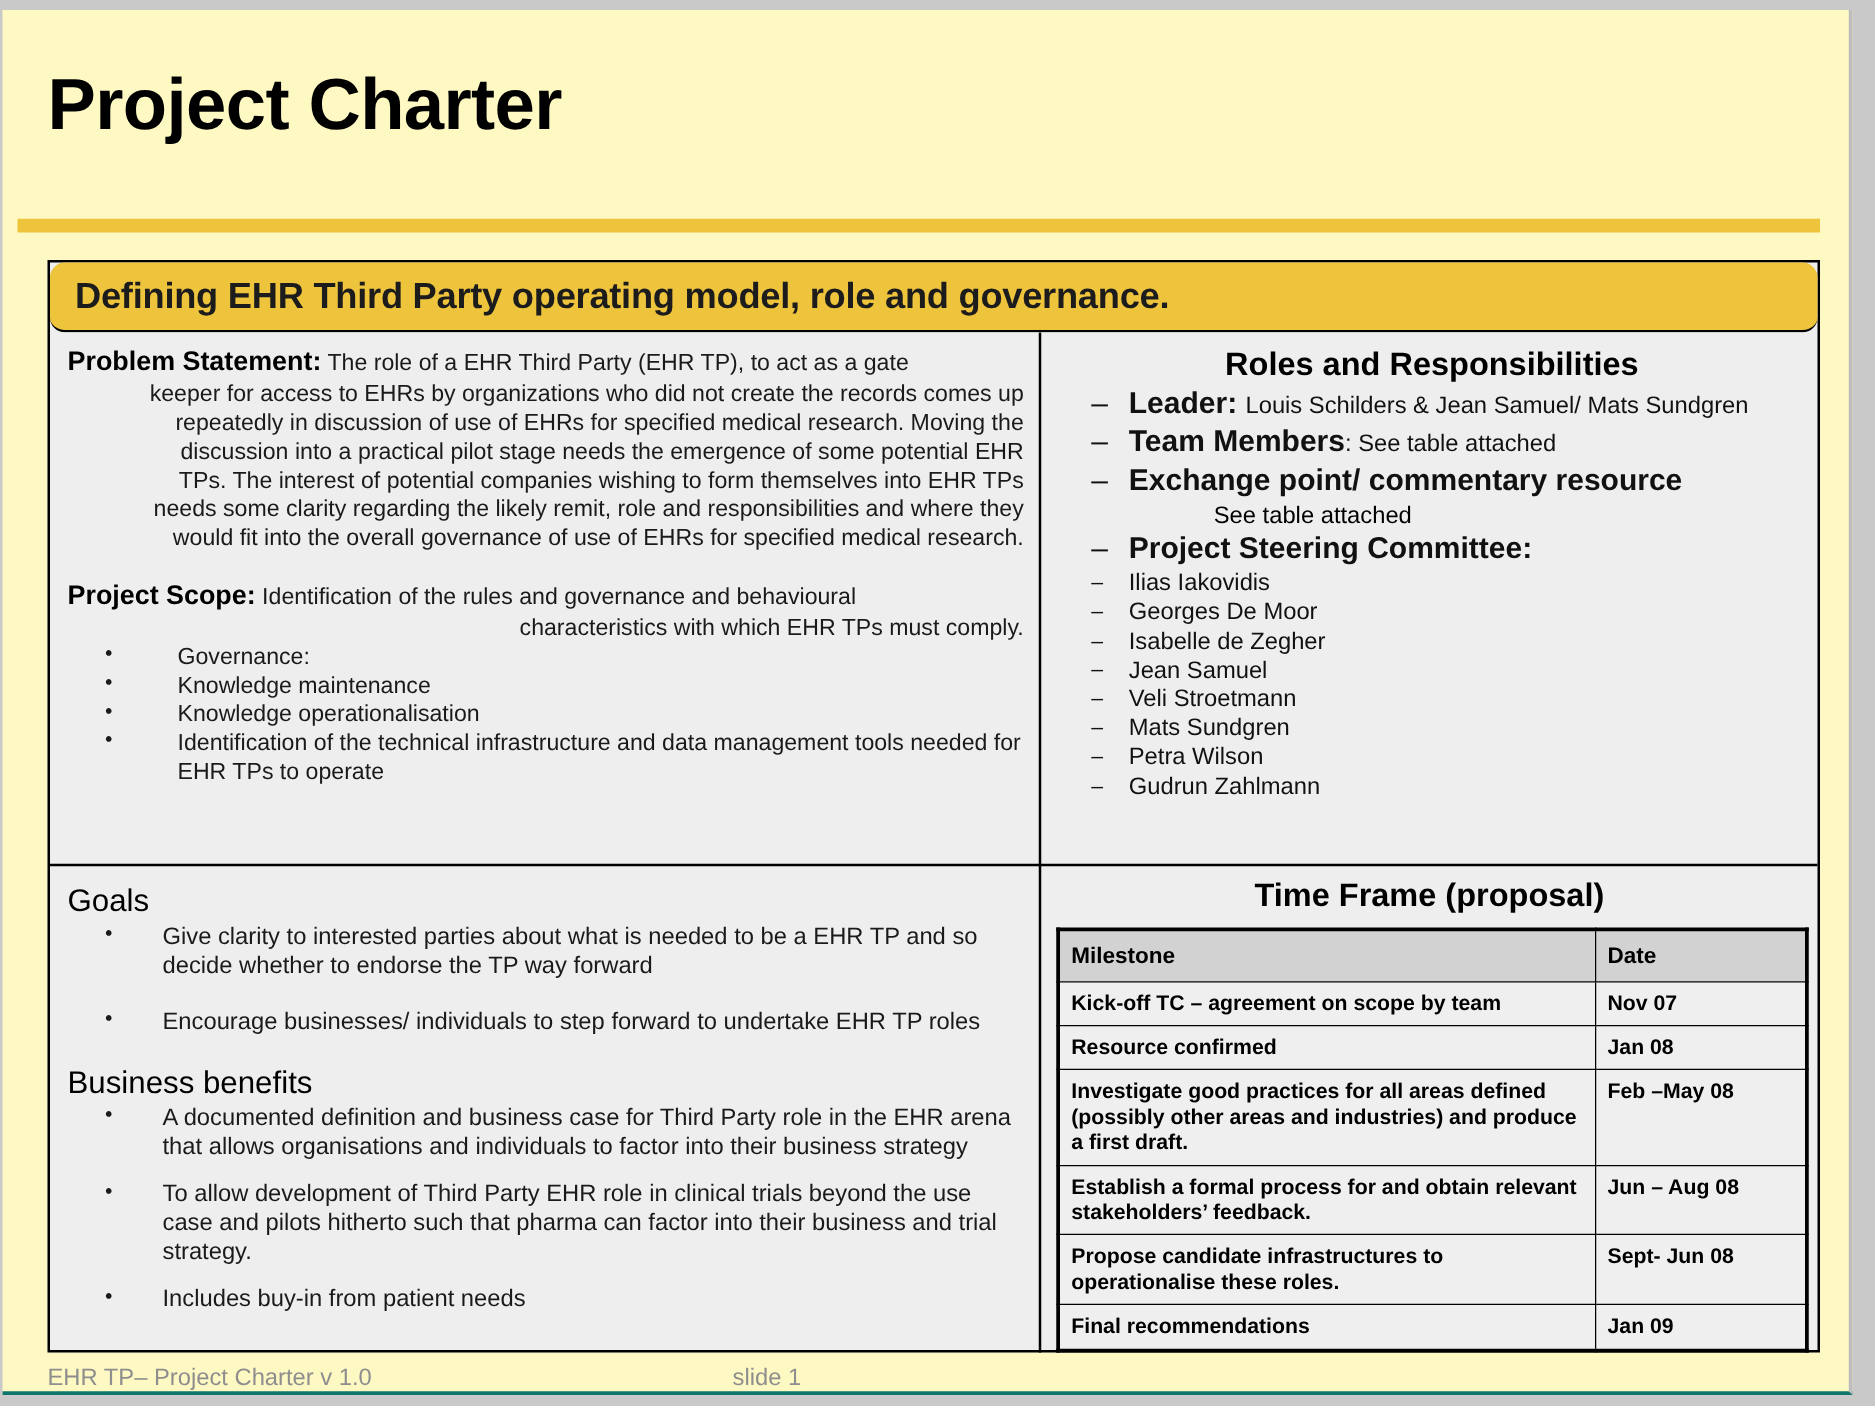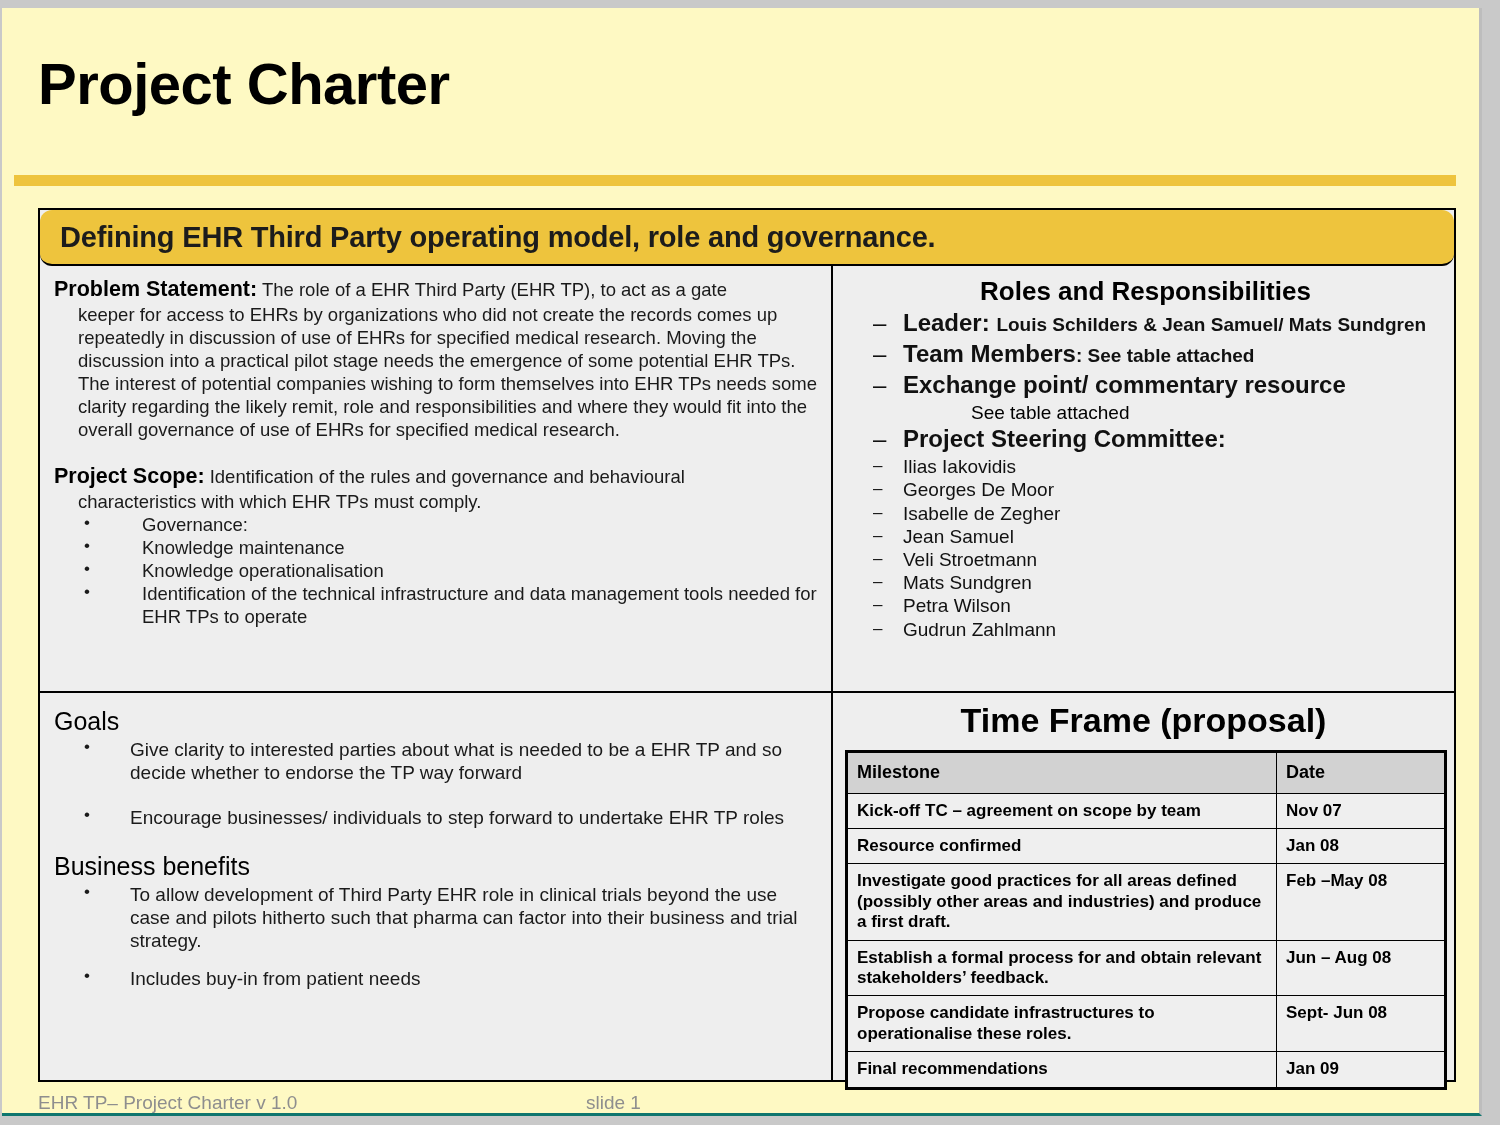--- a/index.html
+++ b/index.html
@@ -77,21 +77,21 @@
   .q{position:absolute;box-sizing:border-box;}
   .q-tl{left:0px;   top:58px;  width:791px; height:423px; padding:8px 12px 0 14px;}
   .q-tr{left:793px; top:58px;  width:621px; height:423px; padding:8px 10px 0 14px;}
   .q-bl{left:0px;   top:483px; width:791px; height:389px; padding:14px 14px 0 14px;}
   .q-br{left:793px; top:483px; width:621px; height:389px; padding:8px 12px 0 12px;}
 
   
   .lead{font-size:21.5px;font-weight:bold;color:#000;}
   .body-txt{font-size:18.5px;color:#1a1a1a;line-height:1.245;}
   .para{margin:0;}
-  .para .hang{display:block;margin-left:24px;}
+  .para .hang{display:block;margin-left:56px;text-align:right;}
   .gap{height:22px;}
 
   ul.bul{list-style:none;margin:0;padding:0;}
   ul.bul li{
     position:relative;
     font-size:18.5px;color:#1a1a1a;
     line-height:1.245;
     padding-left:88px;
     margin:0 0 0 0;
   }
@@ -108,21 +108,21 @@
     padding-left:56px;
     line-height:1.17;
     color:#111;
   }
   ul.dash li::before{
     content:"\2013";
     position:absolute;left:26px;top:0;
     font-weight:normal;
   }
   li.big{font-size:24px;font-weight:bold;margin-bottom:3px;}
-  li.big .reg{font-size:19px;font-weight:bold;}
+  li.big .reg{font-size:19px;font-weight:normal;}
   li.small{font-size:19px;font-weight:normal;margin-bottom:1px;}
   li.small::before{font-size:17px;}
   .subline{font-size:19px;padding-left:124px;line-height:1.2;}
   .note{font-size:19px;padding-left:56px;line-height:1.19;}
 
   
   .sec-h{font-size:25px;font-weight:normal;margin:0 0 2px 0;color:#000;}
   ul.goals{list-style:none;margin:0;padding:0;}
   ul.goals li{
     position:relative;
@@ -132,21 +132,21 @@
     margin-bottom:22px;
   }
   ul.goals li::before{
     content:"\2022";
     position:absolute;left:30px;top:-1px;font-size:17px;
   }
   ul.goals.tight li{margin-bottom:15px;}
 
   
   .tf-title{
-    font-size:34px;font-weight:bold;text-align:center;
+    font-size:26px;font-weight:bold;text-align:center;
     margin:0 0 10px 0;color:#000;
   }
   table.tf{
     border-collapse:collapse;
     width:599px;
     border:3px solid #000;
     table-layout:fixed;
   }
   table.tf th, table.tf td{
     border:1.5px solid #000;
@@ -245,20 +245,21 @@
 
     <div class="q q-bl">
       <div class="sec-h">Goals</div>
       <ul class="goals">
         <li>Give clarity to interested parties about what is needed to be a EHR TP and so decide whether to endorse the TP way forward</li>
         <li>Encourage businesses/ individuals to step forward to undertake EHR TP roles</li>
       </ul>
 
       <div class="sec-h">Business benefits</div>
       <ul class="goals tight">
+        <li>A documented definition and business case for Third Party role in the EHR arena that allows organisations and individuals to factor into their business strategy</li>
         <li>To allow development of Third Party EHR role in clinical trials beyond the use case and pilots hitherto such that pharma can factor into their business and trial strategy.</li>
         <li>Includes buy-in from patient needs</li>
       </ul>
     </div>
 
     <div class="q q-br">
       <div class="tf-title">Time Frame (proposal)</div>
 
       <table class="tf">
         <colgroup>

